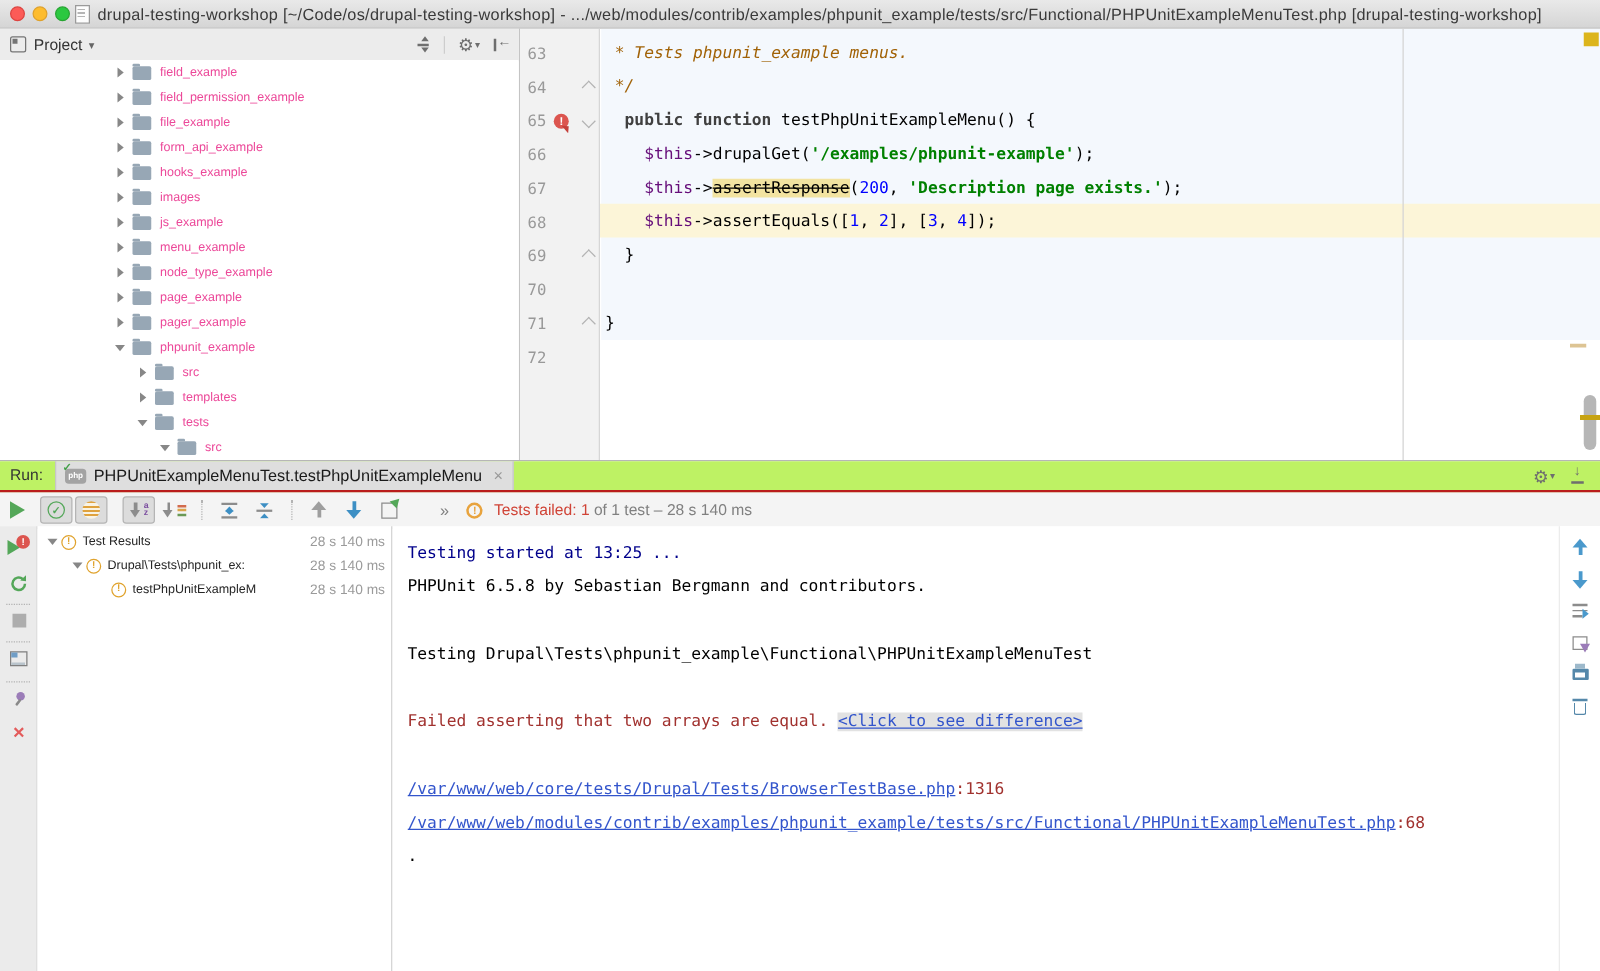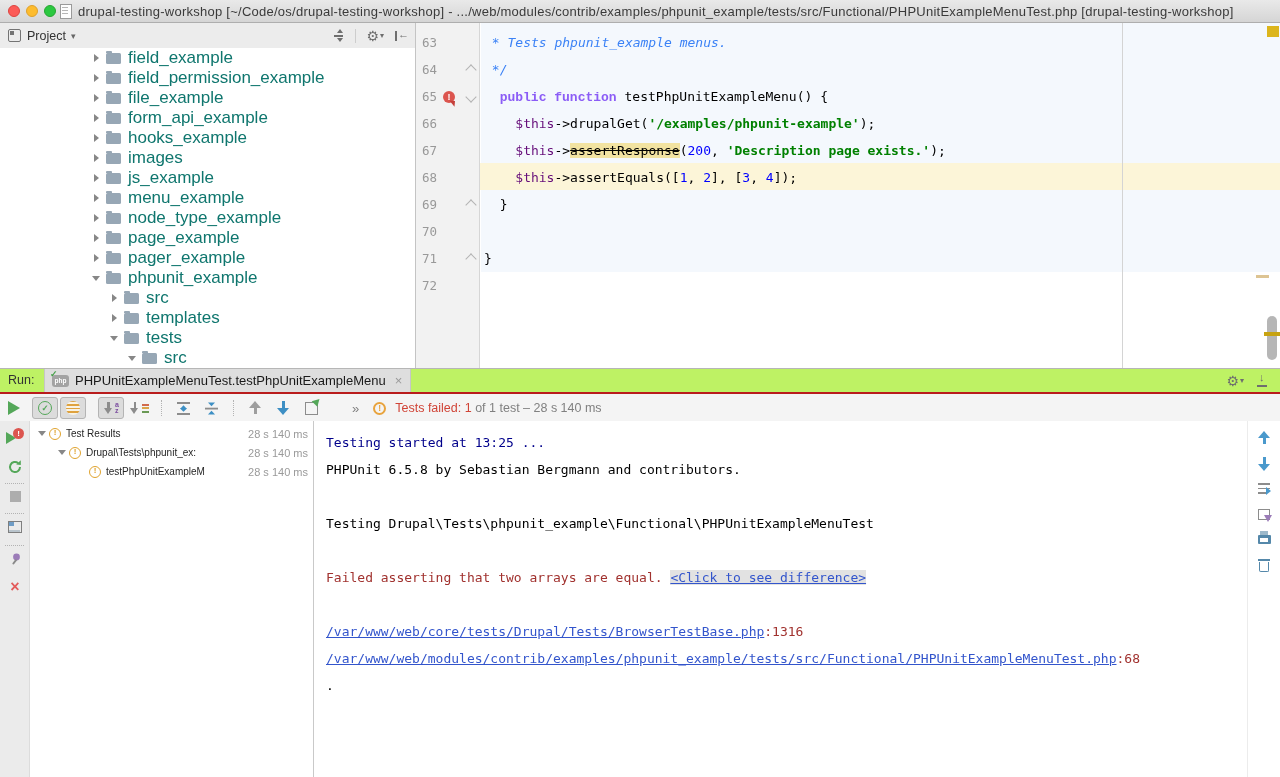--- a/index.html
+++ b/index.html
@@ -48,21 +48,21 @@
   .pp-tree{position:absolute;top:25px;left:0;right:0;bottom:0;overflow:hidden;background:#fff;}
   .pt-row{display:flex;align-items:center;height:20px;box-sizing:border-box;}
   .pt-arrow{width:16px;display:flex;align-items:center;justify-content:center;}
   .tri-r{width:0;height:0;border-top:4px solid transparent;border-bottom:4px solid transparent;
     border-left:5px solid #878787;}
   .tri-d{width:0;height:0;border-left:4px solid transparent;border-right:4px solid transparent;
     border-top:5px solid #878787;}
   .pt-folder{width:15px;height:11px;background:#97a7b5;border-radius:1.5px;position:relative;margin:0 2px;}
   .pt-folder::before{content:"";position:absolute;left:0;top:-2px;width:6px;height:2px;
     background:#97a7b5;border-radius:1px 1px 0 0;}
-  .pt-label{font-size:17px;color:#0f766e;margin-left:5px;white-space:nowrap;}
+  .pt-label{font-size:10px;color:#ec4899;margin-left:5px;white-space:nowrap;}
 
   
   .editor{position:absolute;top:23px;left:416px;right:0;height:345px;background:#fff;overflow:hidden;}
   .ed-tint{position:absolute;left:65px;top:0;right:0;height:249px;background:#f4f8fd;}
   .ed-gutter{position:absolute;left:0;top:0;width:64px;height:100%;background:#f2f2f2;
     border-right:1px solid #d6d6d6;box-sizing:border-box;}
   .ed-cream{position:absolute;left:0;top:140px;right:0;height:27px;background:#fcf5d8;}
   .ed-margin{position:absolute;left:706px;top:0;width:1px;height:100%;background:#d4d4d4;}
   .ed-num{position:absolute;left:0;width:44px;padding-left:6px;font:12.5px/27px "DejaVu Sans Mono",monospace;
     color:#999;}
@@ -71,22 +71,22 @@
   .fold.up{transform:rotate(45deg);}
   .fold.down{transform:rotate(225deg);}
   .g-rerun{position:absolute;left:27px;width:12px;height:12px;border-radius:50%;background:#dc554f;
     color:#fff;font:bold 9px/12px "Liberation Sans",sans-serif;text-align:center;}
   .g-rerun::after{content:"";position:absolute;right:-4px;bottom:-2px;width:0;height:0;
     border:4px solid transparent;border-left-color:#c5403b;transform:rotate(-40deg);}
   .code-layer{position:absolute;left:65px;top:0;right:0;bottom:0;}
   .code-line{position:absolute;left:0;right:0;height:27px;padding-left:3px;
     font:13px/27px "DejaVu Sans Mono",monospace;white-space:pre;}
   .tok-pln{color:#000;}
-  .tok-cmt{color:#3b82f6;font-style:italic;}
-  .tok-kw{color:#8b5cf6;font-weight:bold;font-family:Liberation Mono, monospace;}
+  .tok-cmt{color:#a16207;font-style:italic;}
+  .tok-kw{color:#404040;font-weight:bold;}
   .tok-str{color:#008000;font-weight:bold;}
   .tok-num{color:#0000ff;}
   .tok-var{color:#660e7a;}
   .tok-dep{color:#000;text-decoration:line-through;background:#f2e3a1;}
   .ed-indicator{position:absolute;right:1px;top:3px;width:12px;height:11px;background:#dcb51c;}
   .ed-thumb{position:absolute;right:3px;top:293px;width:10px;height:44px;background:#9e9e9e;
     opacity:.75;border-radius:5px;}
   .ed-tick-y{position:absolute;right:0;top:309px;width:16px;height:4px;background:#c7a312;}
   .ed-tick-t{position:absolute;right:11px;top:252px;width:13px;height:3px;background:#ddc493;}
 

